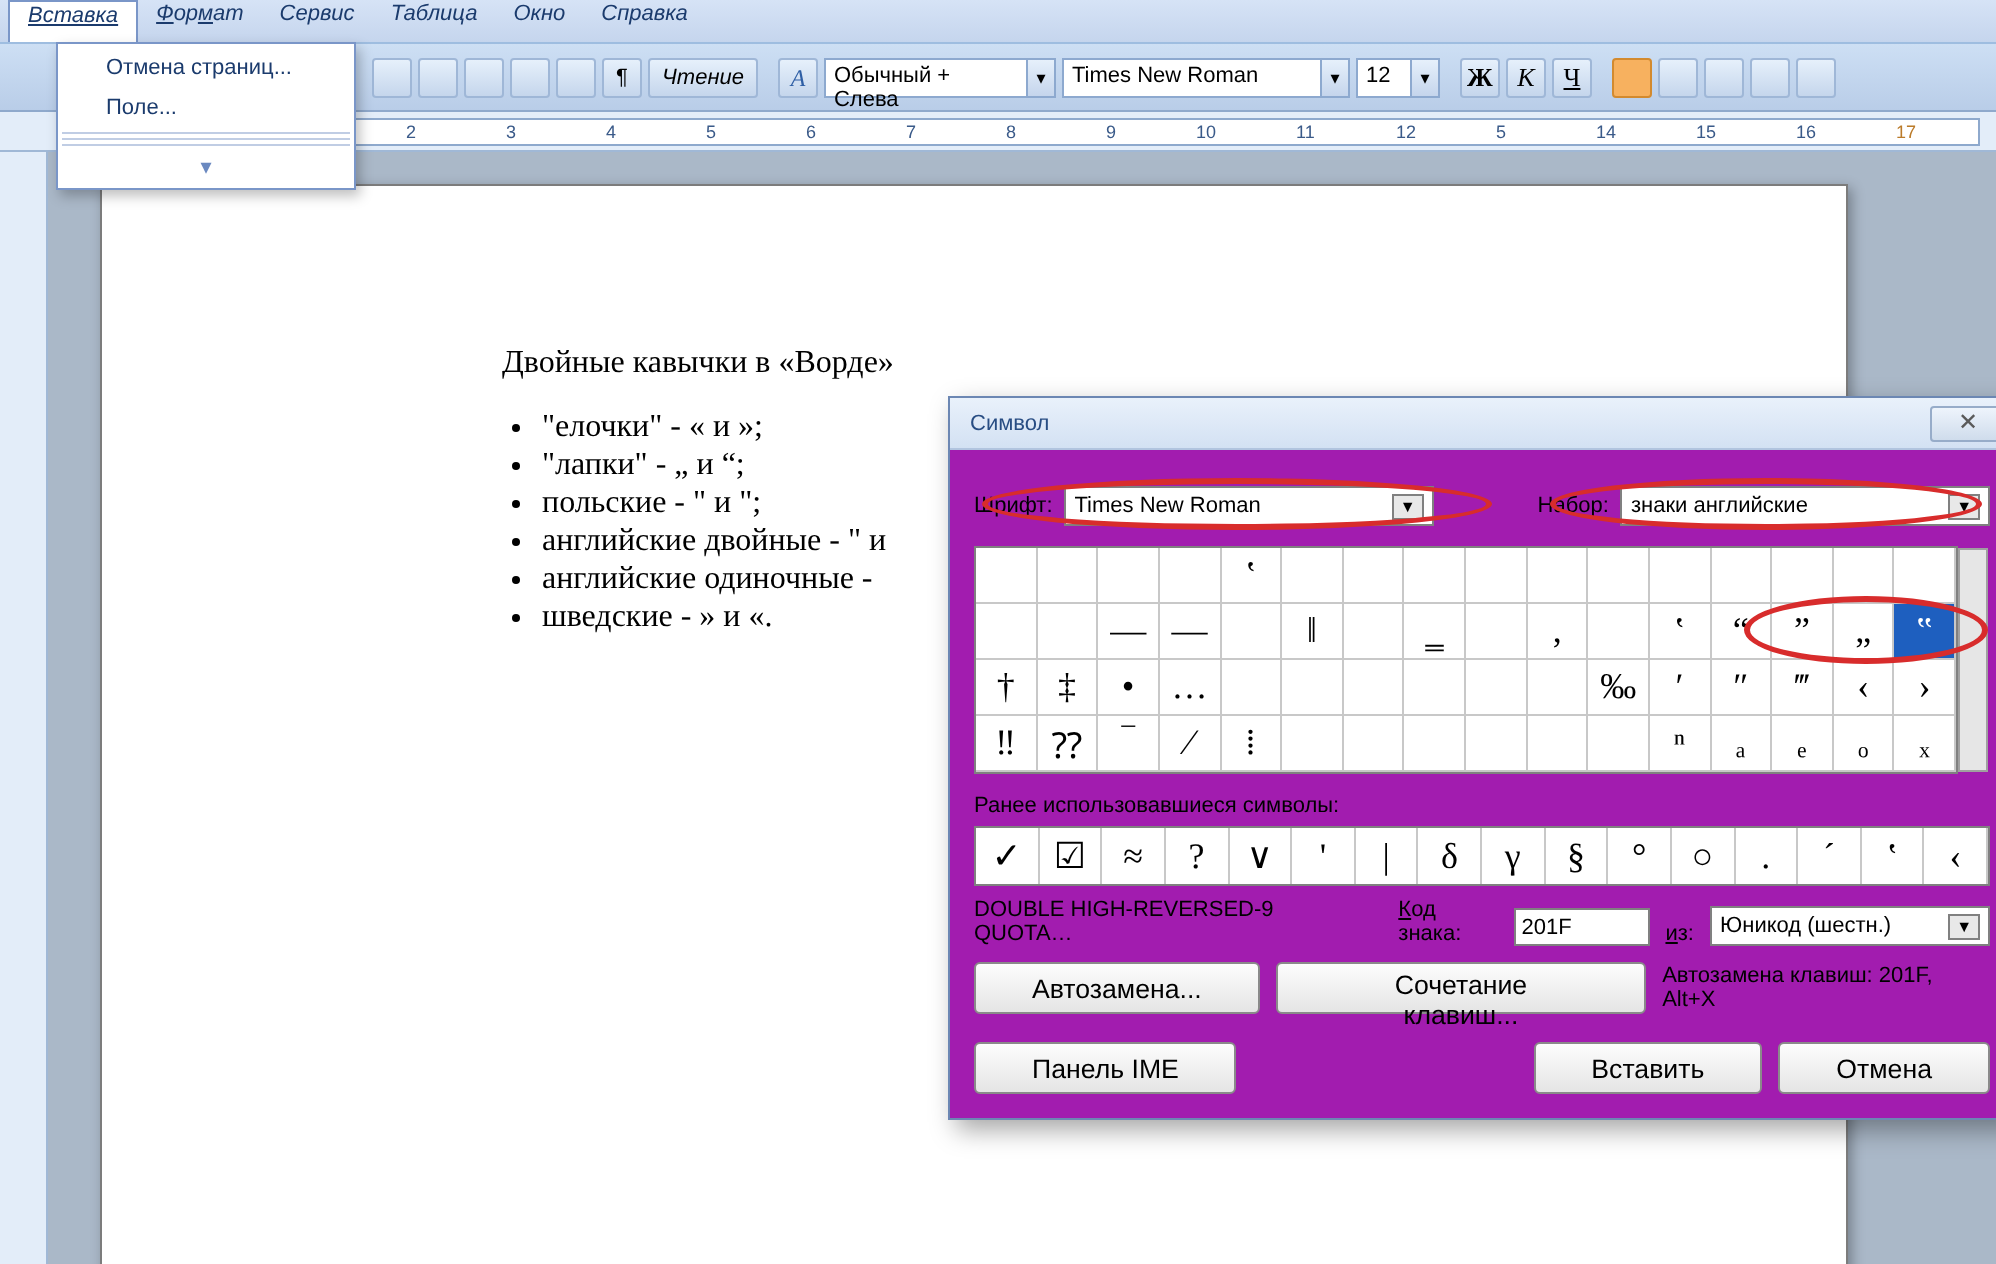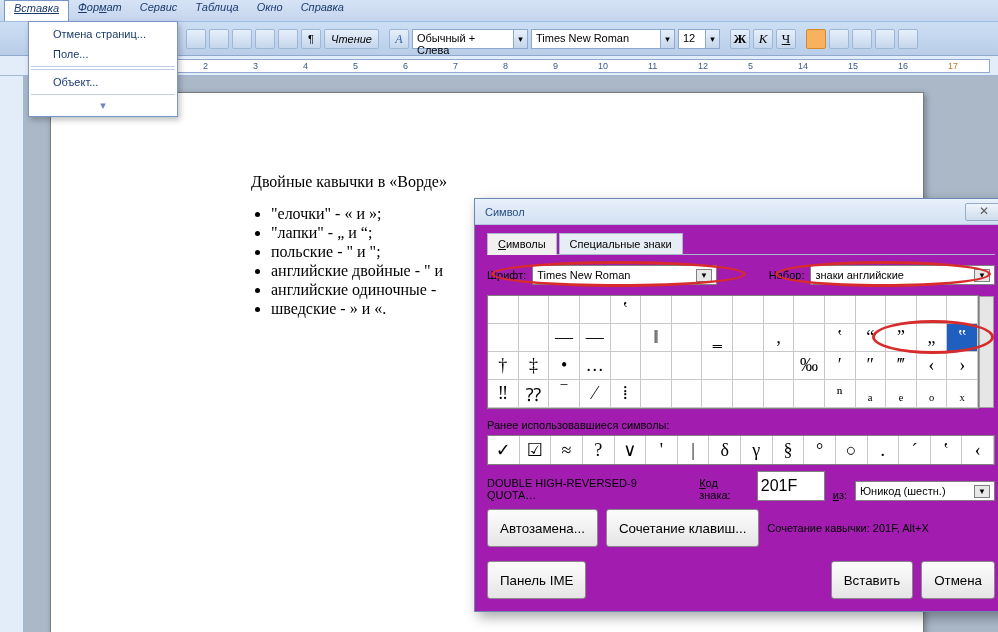--- a/index.html
+++ b/index.html
@@ -238,27 +238,27 @@
     margin-top:4px;
     border:1px solid #808080;
     background:#fff;
     display:grid;
     grid-template-columns: repeat(16,1fr);
     height:30px;
   }
   .recent .c{border-right:1px solid #c8c8c8;display:flex;align-items:center;justify-content:center;font-family:"Times New Roman",serif;font-size:18px;}
   .info{ margin-top:6px; display:flex; align-items:flex-end; gap:8px;}
   .info .txt{ }
-  .info input[type=text]{ width:68px; height:30px; border:1px solid #808080; font-size:16px; padding:1px 3px; }
+  .info input[type=text]{ width:68px; height:19px; border:1px solid #808080; font-size:11px; padding:1px 3px; }
   .btn{
     background:linear-gradient(#fdfdfd,#e5e5e5);
     border:1px solid #8a8a8a;
     border-radius:3px;
-    padding:3px 12px;
-    height:38px;
+    padding:3px 28px;
+    height:26px;
   }
   .btnrow{ margin-top:8px; display:flex; gap:8px; align-items:center; }
   .dlg .flex-spacer{flex:1}
 </style>
 </head>
 <body>
 
 <div class="menubar">
   <div class="item open"><u>Вставка</u></div>
   <div class="item"><u>Ф</u>ор<u>м</u>ат</div>
@@ -266,21 +266,20 @@
   <div class="item"><span>Таблица</span></div>
   <div class="item"><span>Окно</span></div>
   <div class="item"><span>Справка</span></div>
 </div>
 
 <div class="dropdown">
   <div class="mi"><span>Отмена страниц...</span></div>
   <div class="mi"><span>Поле...</span></div>
   <div class="sep"></div>
   <div class="sep"></div>
-  <div class="mi"><span>Объект...</span></div>
   <div class="sep"></div>
   <div class="expand">▾</div>
 </div>
 
 <div class="toolbar">
   <div class="tbtn"></div>
   <div class="tbtn"></div>
   <div class="tbtn"></div>
   <div class="tbtn"></div>
   <div class="tbtn"></div>
@@ -350,24 +349,20 @@
     </div>
   </div>
 </div>
 
 <div class="dlg">
   <div class="dlg-title">
     <span>Символ</span>
     <div class="x">✕</div>
   </div>
   <div class="dlg-body">
-    <div class="tabs">
-      <div class="tab active"><u>С</u><span>имволы</span></div>
-      <div class="tab"><span>Специальные знаки</span></div>
-    </div>
 
     <div class="row" style="position:relative">
       <label><span>Шрифт:</span></label>
       <div class="ddl" style="max-width:200px">
         <span>Times New Roman</span>
           <span class="arr">▼</span>
       </div>
       <div style="width:40px"></div>
       <label><span>Набор:</span></label>
       <div class="ddl">
@@ -475,21 +470,21 @@
       <span><u>и</u>з:</span>
       <div class="ddl" style="flex:0 0 140px">
         <span>Юникод (шестн.)</span>
           <span class="arr">▼</span>
       </div>
     </div>
 
     <div class="btnrow">
       <button class="btn">Автозамена...</button>
       <button class="btn">Сочетание клавиш...</button>
-      <span>Сочетание кавычки: 201F, Alt+X</span>
+      <span>Автозамена клавиш: 201F, Alt+X</span>
     </div>
 
     <div class="btnrow" style="margin-top:14px">
       <button class="btn">Панель IME</button>
       <div class="flex-spacer"></div>
       <button class="btn">Вставить</button>
       <button class="btn">Отмена</button>
     </div>
   </div>
 </div>

